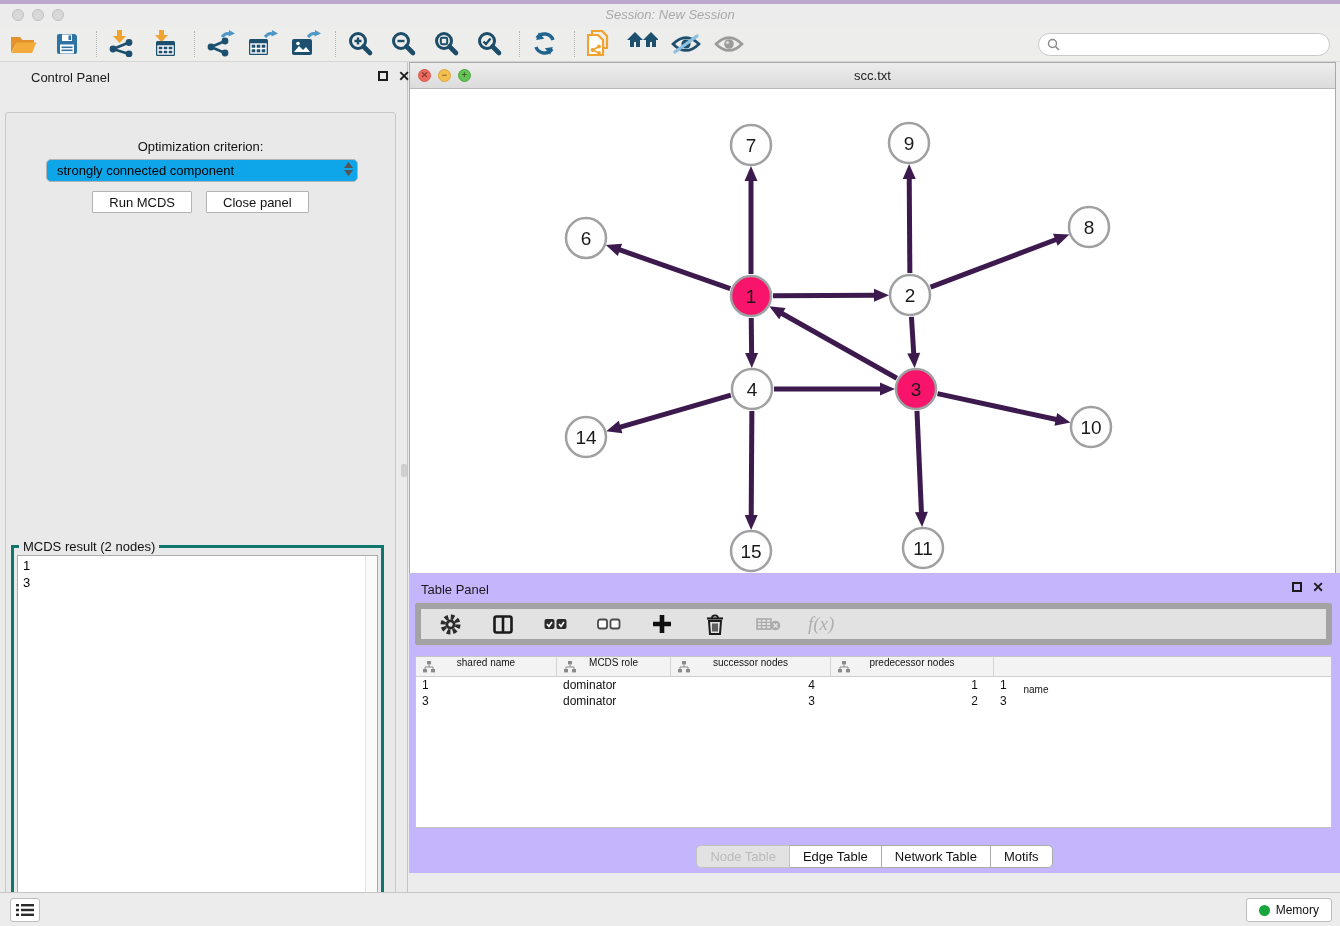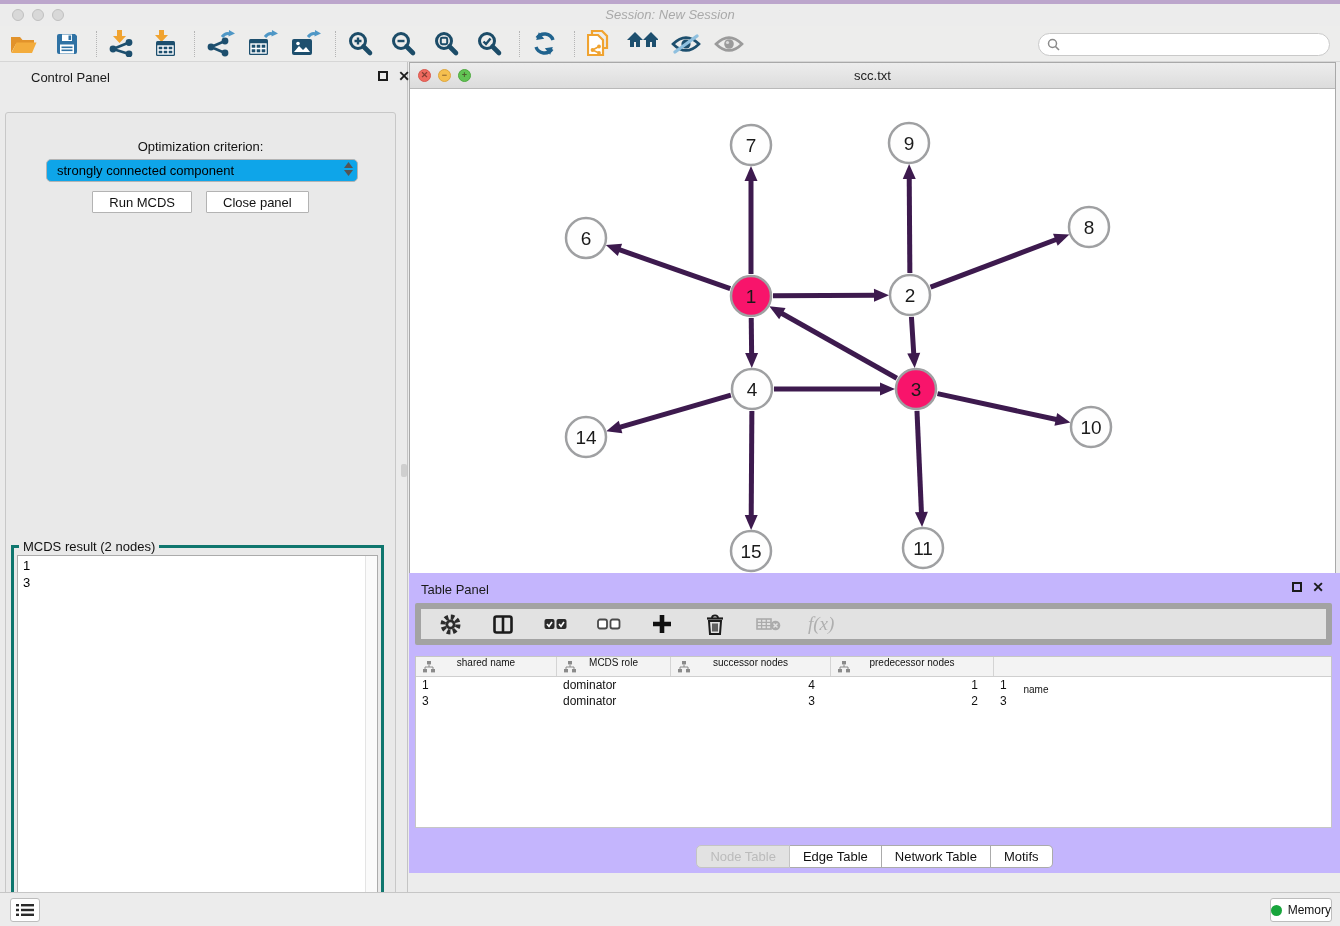--- a/index.html
+++ b/index.html
@@ -61,21 +61,21 @@
   .thead{display:flex;background:#F3F3F3;border-bottom:1px solid #CFCFCF;height:20px;}
   .th{position:relative;border-right:1px solid #D4D4D4;font-size:10px;color:#111;display:flex;align-items:flex-start;justify-content:center;flex:0 0 auto;}
   .th .tree{position:absolute;left:7px;top:4px;}
   .trow{display:flex;height:16px;font-size:12px;color:#111;}
   .td{flex:0 0 auto;padding:0 6px;line-height:16px;overflow:hidden;}
   .td.r{text-align:right;padding-right:16px;}
   .ttabs{position:absolute;left:0;top:272px;width:100%;display:flex;justify-content:center;}
   
   .statusbar{position:absolute;left:0;top:892px;width:1340px;height:34px;background:#ECECEC;border-top:1px solid #C6C6C6;}
   .sb-left{position:absolute;left:10px;top:5px;width:30px;height:24px;background:#fff;border:1px solid #BDBDBD;border-radius:3px;display:flex;align-items:center;justify-content:center;}
-  .sb-mem{position:absolute;right:8px;top:5px;height:24px;background:#fff;border:1px solid #BDBDBD;border-radius:3px;display:flex;align-items:center;gap:6px;padding:0 0;font-size:12px;color:#111;}
+  .sb-mem{position:absolute;right:8px;top:5px;height:24px;background:#fff;border:1px solid #BDBDBD;border-radius:3px;display:flex;align-items:center;gap:6px;padding:0 12px;font-size:12px;color:#111;}
   .mem-dot{width:11px;height:11px;border-radius:50%;background:#18A53C;}
 </style>
 </head>
 <body>
 
 <div class="screen">
   <div class="desktop-strip"></div>
 
   <div class="titlebar">
     <div class="lights">

